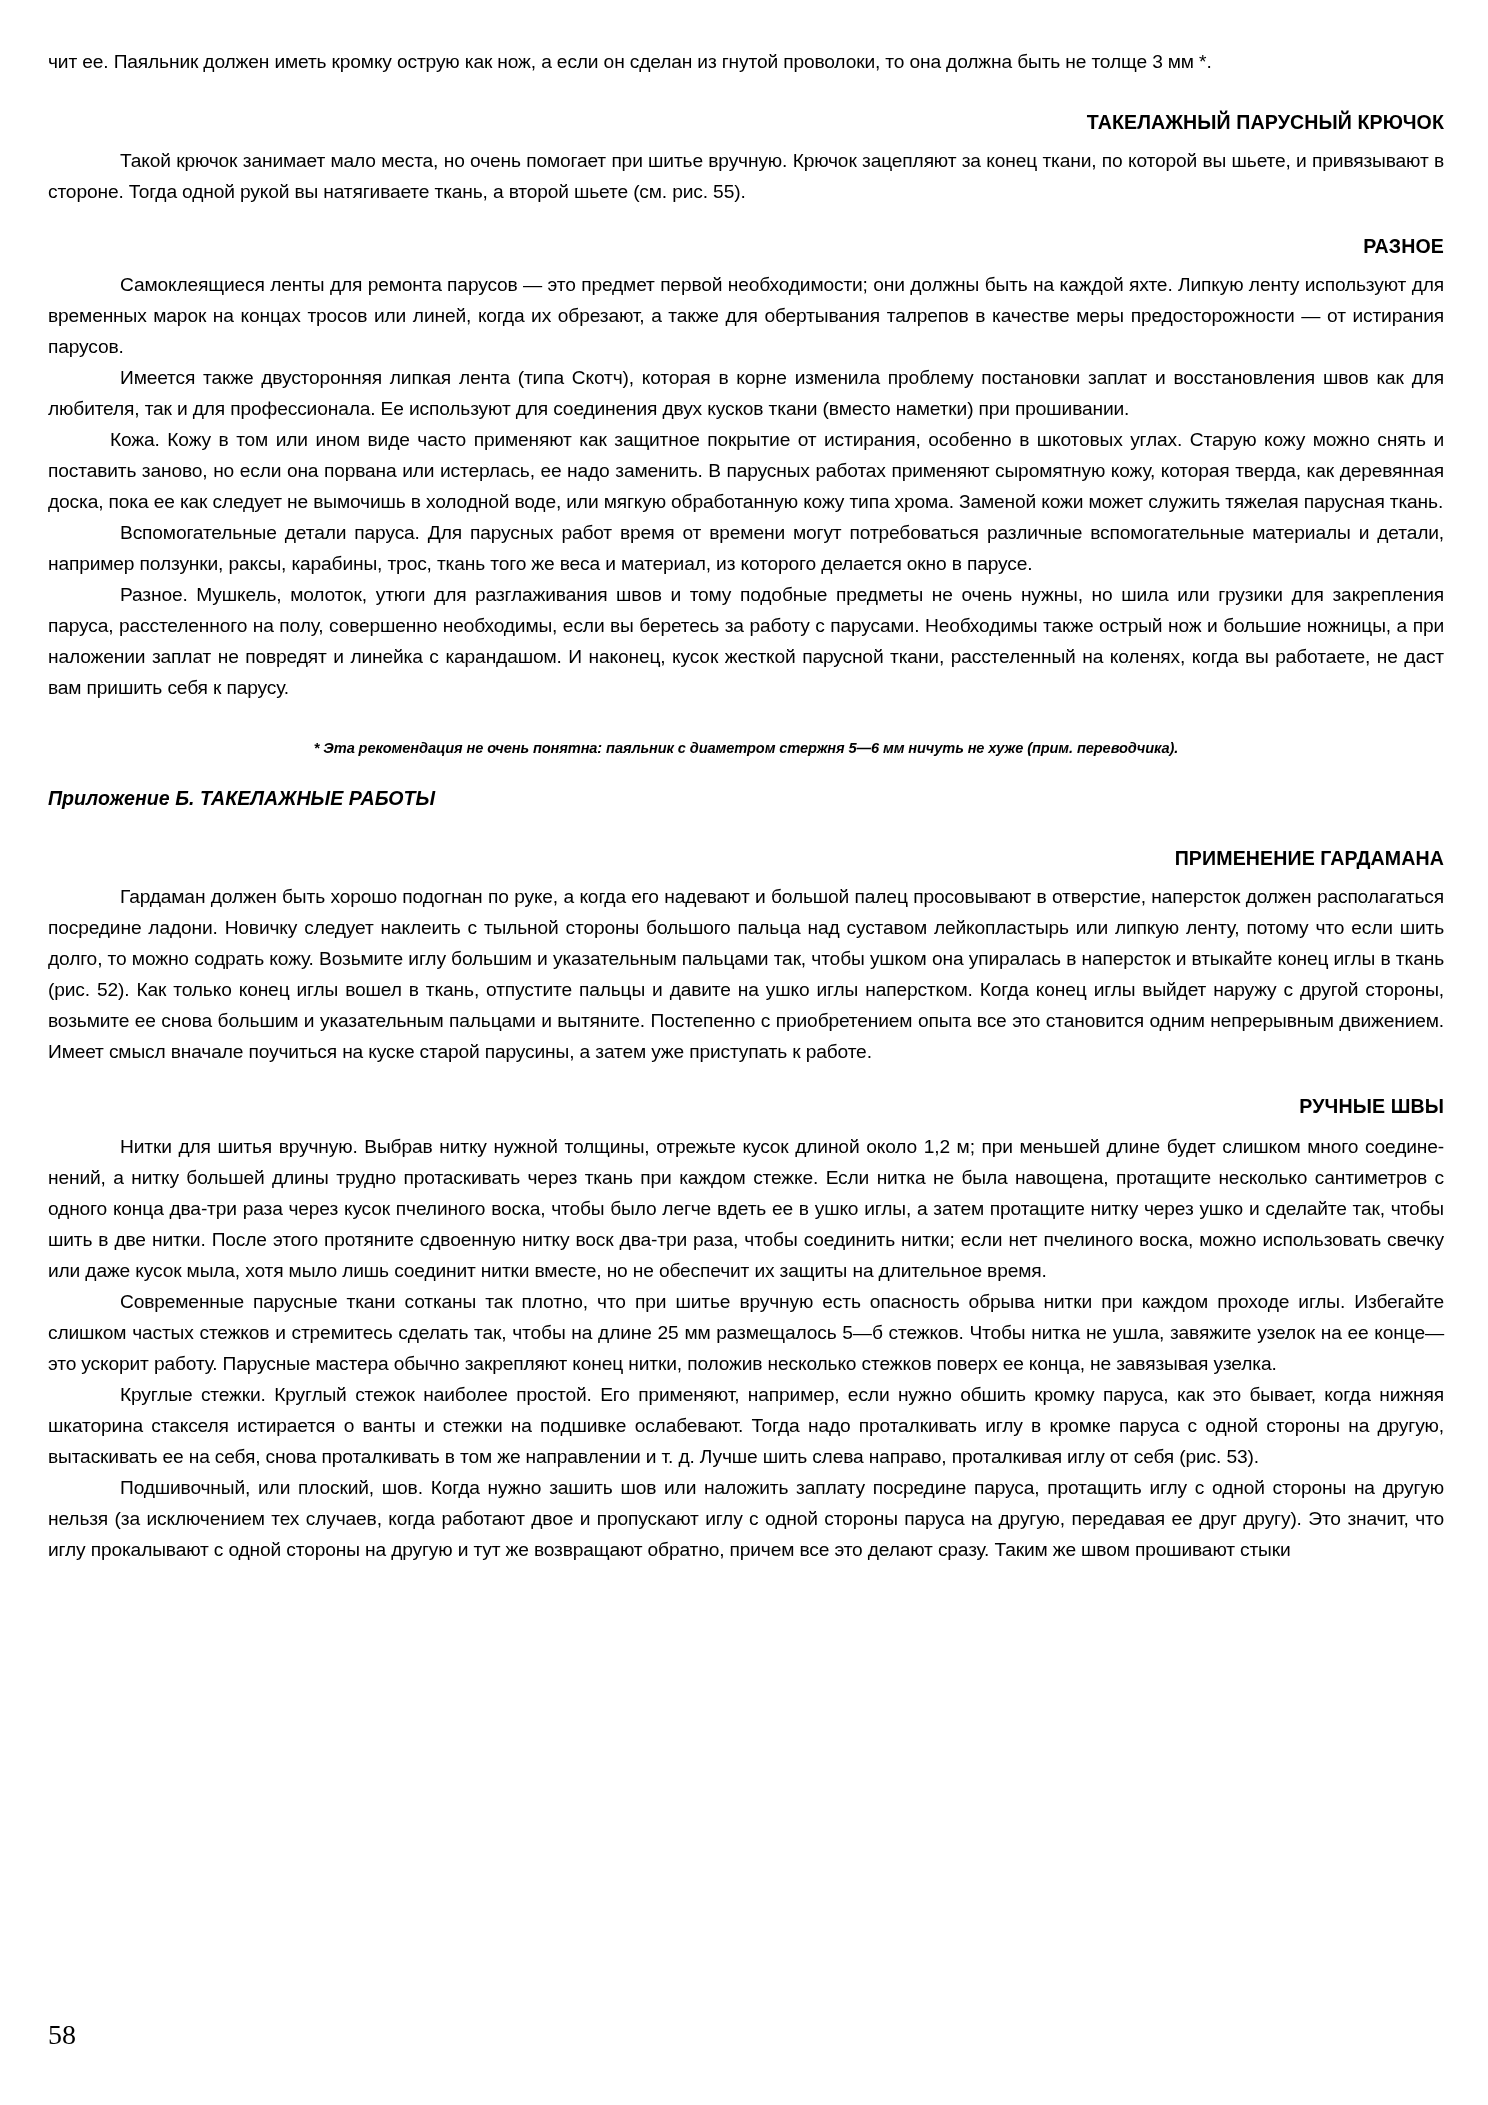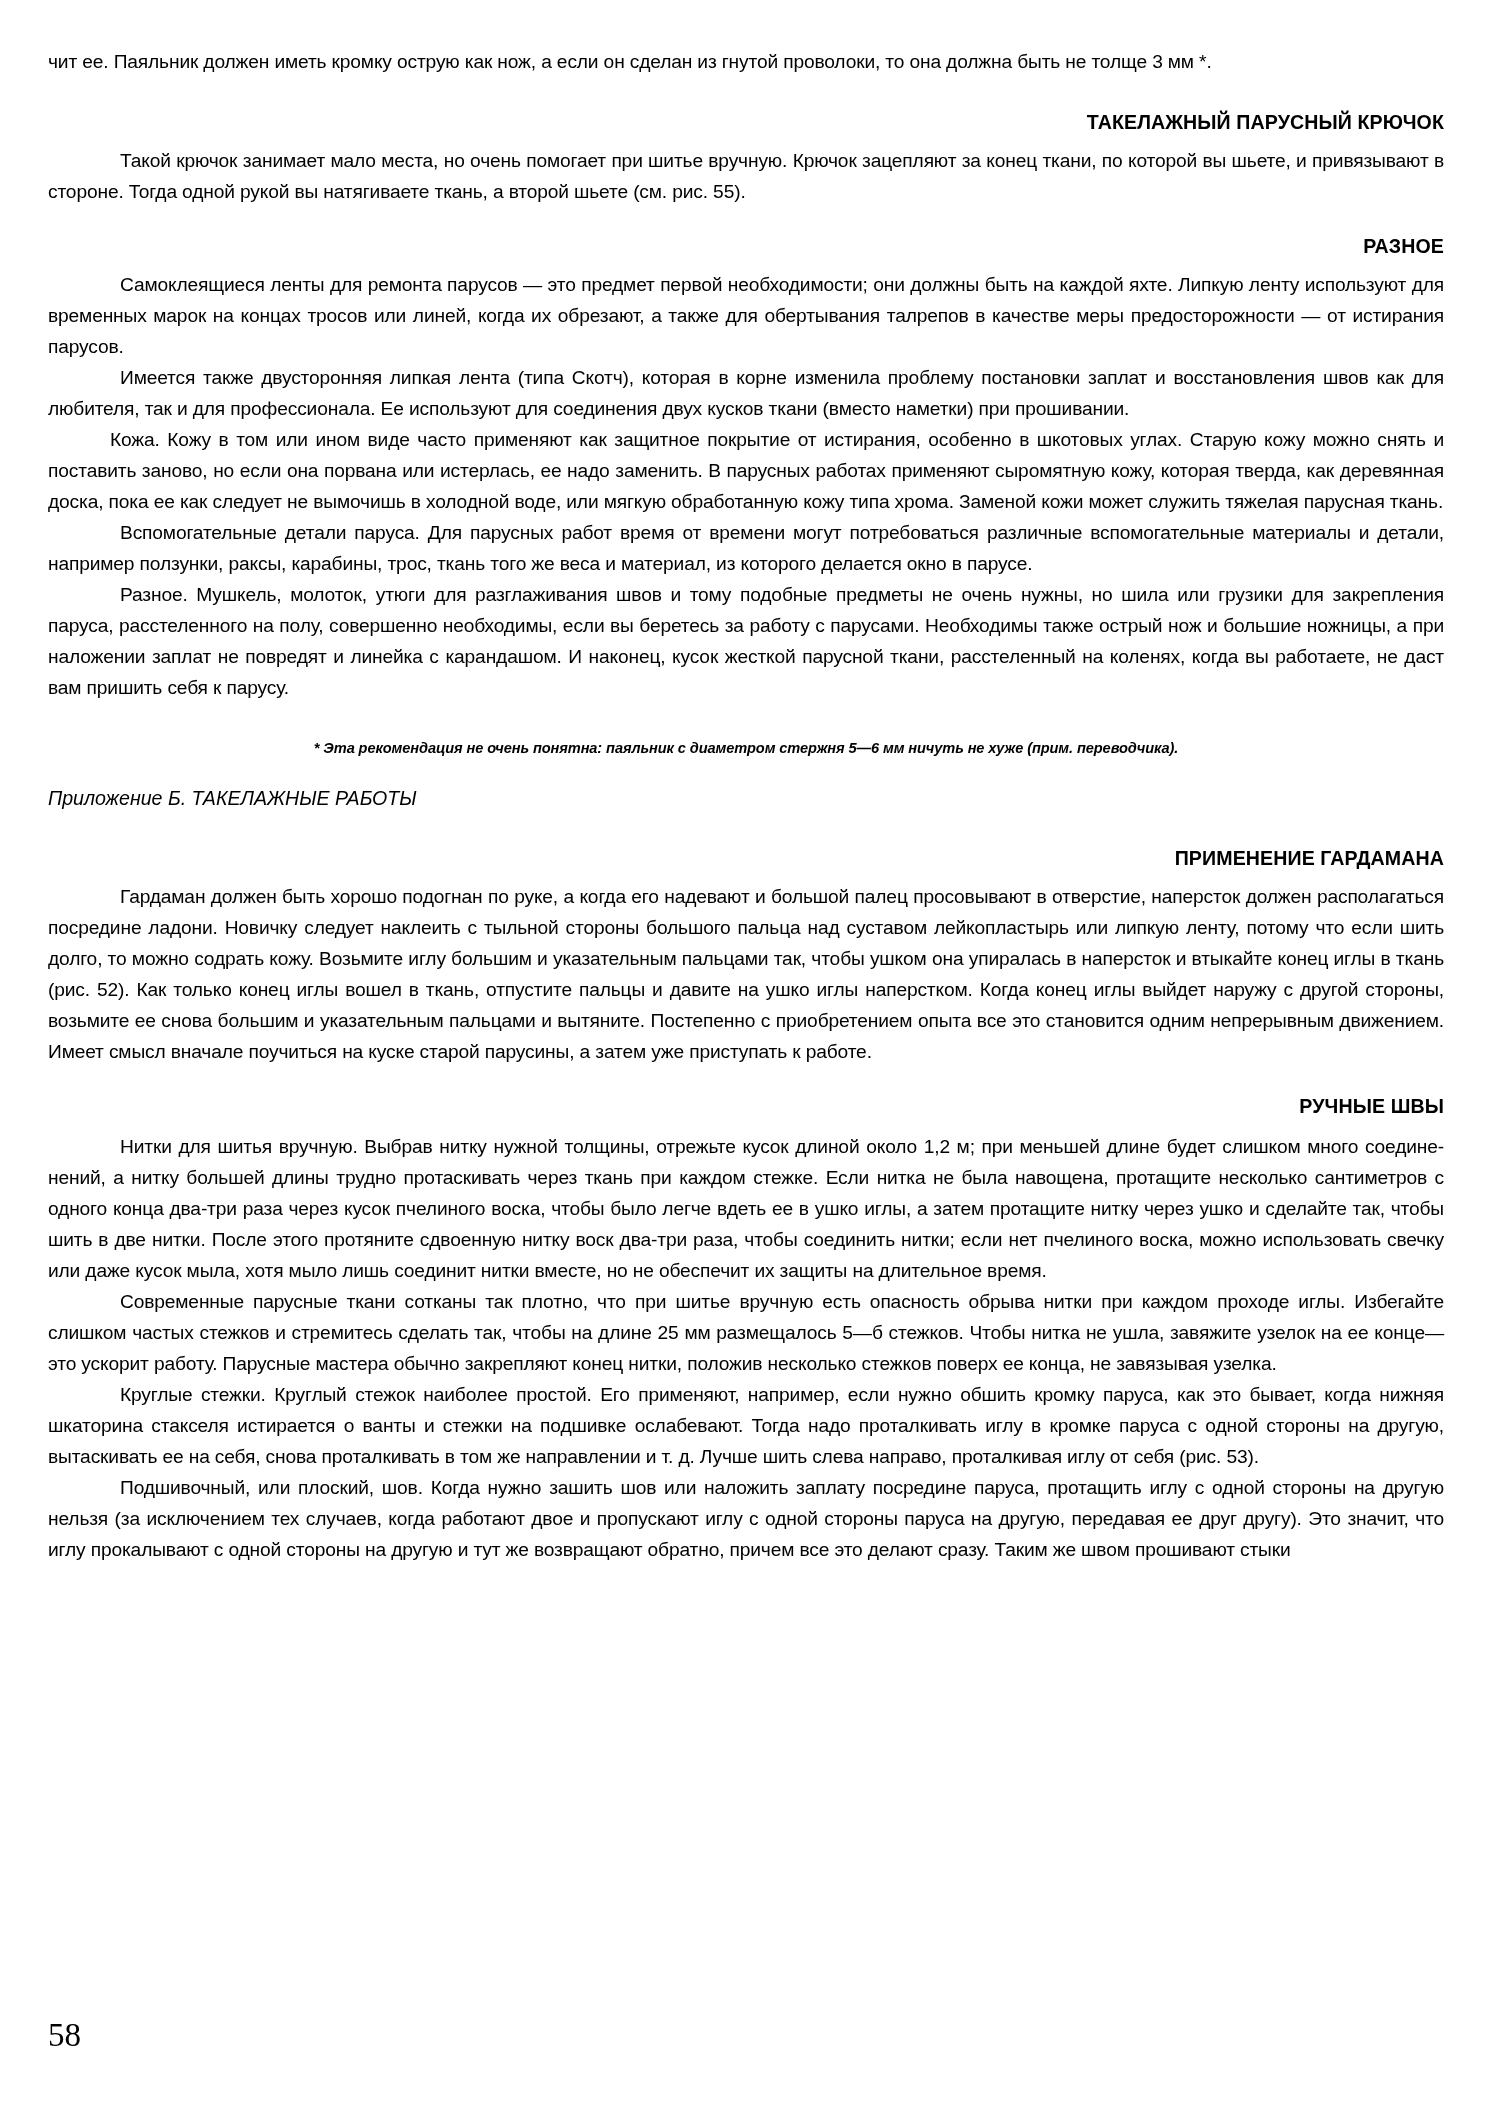--- a/index.html
+++ b/index.html
@@ -40,21 +40,21 @@
     font-size: 19.6px;
     line-height: 30px;
     font-weight: bold;
     text-align: right;
     letter-spacing: 0.1px;
   }
   h2.appendix {
     margin: 0;
     font-size: 19.6px;
     line-height: 30px;
-    font-weight: normal;
+    font-weight: bold;
     font-style: italic;
     text-align: left;
   }
   .lead {
     font-weight: normal;
   }
   .gap-24 { height: 24px; }
   .gap-10 { height: 10px; }
   .gap-8  { height: 8px; }
   .gap-30 { height: 30px; }
@@ -66,21 +66,21 @@
     font-style: italic;
     font-weight: bold;
     text-align: center;
     letter-spacing: -0.1px;
   }
   .page-number {
     position: absolute;
     left: 48px;
     bottom: 55px;
     font-family: "Liberation Serif", serif;
-    font-size: 33px;
+    font-size: 28px;
     line-height: 30px;
     color: #000000;
   }
 </style>
 </head>
 <body>
 
 <div class="page">
   <div class="content">
 

